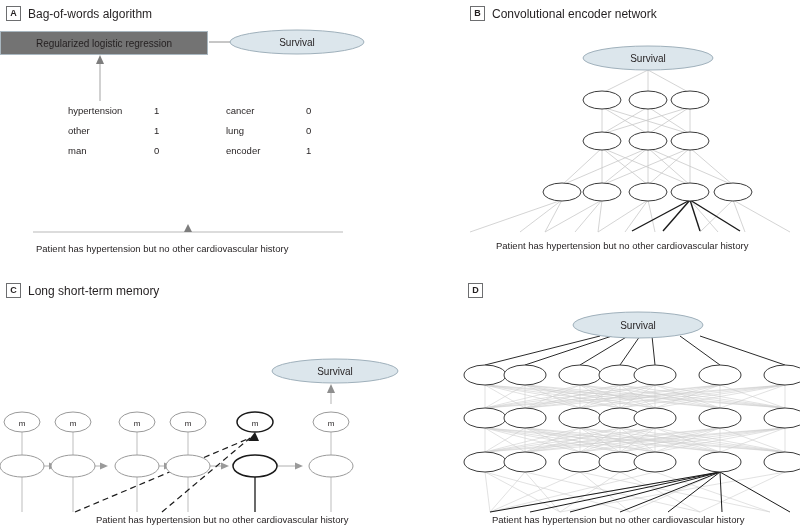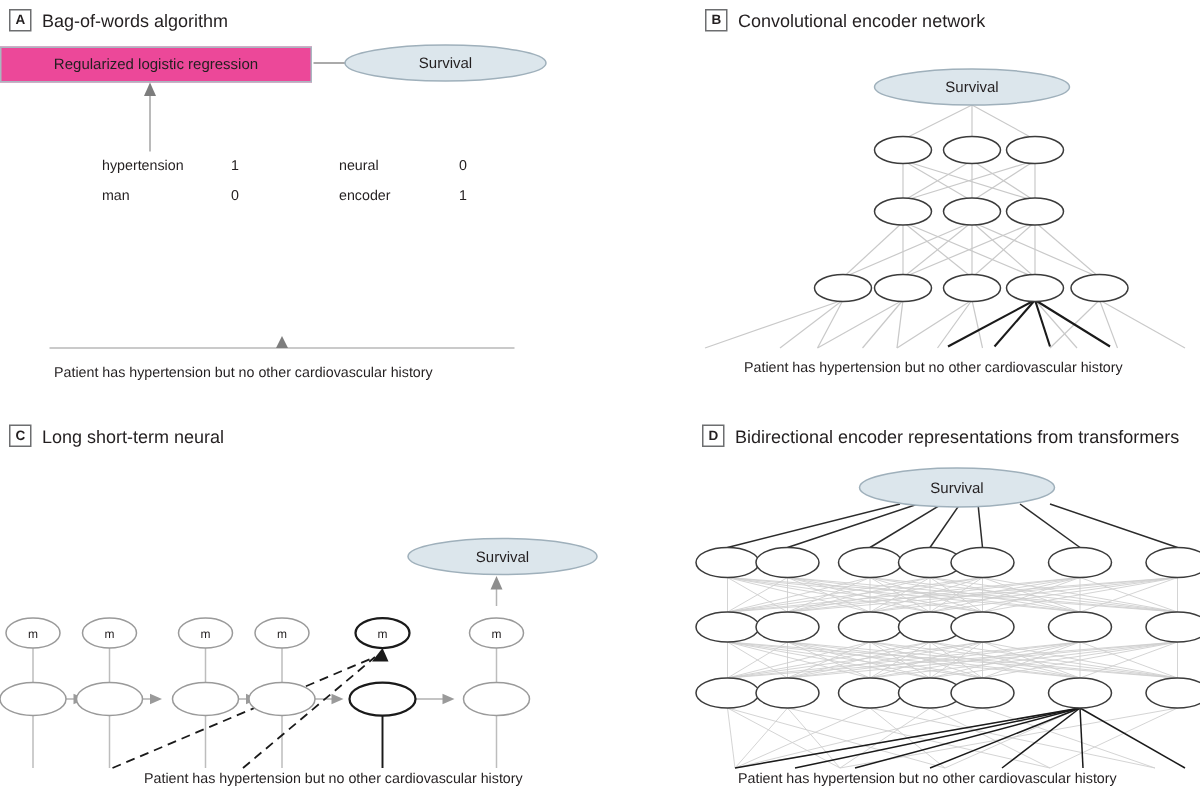--- a/index.html
+++ b/index.html
@@ -6,21 +6,21 @@
   body{width:800px;height:530px;background:#ffffff;
        font-family:"Liberation Sans",sans-serif;color:#231f20;overflow:hidden;}
   .fig{position:relative;width:800px;height:530px;}
   .panel{position:absolute;}
   .panel-head{display:flex;align-items:center;gap:7px;}
   .panel-letter{width:13px;height:13px;border:1px solid #6d6e70;
        display:flex;align-items:center;justify-content:center;
        font-size:9px;font-weight:bold;color:#231f20;line-height:1;}
   .panel-title{font-size:12px;color:#231f20;white-space:nowrap;}
   .caption{position:absolute;font-size:9.5px;color:#231f20;white-space:nowrap;}
-  .regbox{position:absolute;background:#ec4899;border:1px solid #a9b7c0;
+  .regbox{position:absolute;background:#737373;border:1px solid #a9b7c0;
        display:flex;align-items:center;justify-content:center;
        font-size:10px;color:#231f20;}
   svg{position:absolute;left:0;top:0;overflow:visible;}
   .oval-txt{font-size:10px;fill:#231f20;font-family:"Liberation Sans",sans-serif;}
   .m-txt{font-size:8px;fill:#231f20;font-family:"Liberation Sans",sans-serif;}
   .tbl{position:absolute;font-size:9.5px;color:#231f20;}
   .tbl table{border-collapse:collapse;}
   .tbl td{padding:0 0 10.5px 0;font-size:9.5px;color:#231f20;line-height:1;}
   .c-term{width:86px;}
   .c-val{width:72px;}
@@ -56,21 +56,27 @@
     <line x1="33" y1="232" x2="343" y2="232" stroke="#b9b9b9" stroke-width="1"></line>
     <polygon points="188,224 184,232 192,232" fill="#7d7d7d"></polygon>
   </svg>
 
   <div class="tbl" style="left:68px;top:106px;">
     <table>
       <tbody>
         <tr>
           <td class="c-term">hypertension</td>
           <td class="c-val">1</td>
-          <td class="c-term2">neural</td>
+          <td class="c-term2">cancer</td>
+          <td>0</td>
+        </tr>
+        <tr>
+          <td class="c-term">other</td>
+          <td class="c-val">1</td>
+          <td class="c-term2">lung</td>
           <td>0</td>
         </tr>
         <tr>
           <td class="c-term">man</td>
           <td class="c-val">0</td>
           <td class="c-term2">encoder</td>
           <td>1</td>
         </tr>
       </tbody>
     </table>
@@ -152,21 +158,21 @@
     </g>
     <ellipse cx="648" cy="58" rx="65" ry="12" fill="#dce6ec" stroke="#9fb0bb" stroke-width="1"></ellipse>
     <text x="648" y="61.5" text-anchor="middle" class="oval-txt">Survival</text>
   </svg>
 
   <div class="caption" style="left:496px;top:240px;">Patient has hypertension but no other cardiovascular history</div>
 
   <div class="panel" style="left:6px;top:283px;">
     <div class="panel-head">
       <div class="panel-letter">C</div>
-      <div class="panel-title">Long short-term neural</div>
+      <div class="panel-title">Long short-term memory</div>
     </div>
   </div>
 
   <svg width="800" height="530">
 
     <ellipse cx="335" cy="371" rx="63" ry="12" fill="#dce6ec" stroke="#9fb0bb" stroke-width="1"></ellipse>
     <text x="335" y="374.5" text-anchor="middle" class="oval-txt">Survival</text>
 
     <line x1="331" y1="404" x2="331" y2="391" stroke="#b3b3b3" stroke-width="1"></line>
     <polygon points="331,384 327,393 335,393" fill="#8e8e8e"></polygon>
@@ -228,21 +234,20 @@
       <ellipse cx="331" cy="466" rx="22" ry="11"></ellipse>
     </g>
     <ellipse cx="255" cy="466" rx="22" ry="11" fill="#ffffff" stroke="#1a1a1a" stroke-width="1.5"></ellipse>
   </svg>
 
   <div class="caption" style="left:96px;top:514px;">Patient has hypertension but no other cardiovascular history</div>
 
   <div class="panel" style="left:468px;top:283px;">
     <div class="panel-head">
       <div class="panel-letter">D</div>
-      <div class="panel-title">Bidirectional encoder representations from transformers</div>
     </div>
   </div>
 
   <svg width="800" height="530">
 
     <g stroke="#cfcfcf" stroke-width="0.6" fill="none">
 
       <line x1="485" y1="452" x2="485" y2="428"></line>
         <line x1="485" y1="452" x2="525" y2="428"></line>
         <line x1="485" y1="452" x2="580" y2="428"></line>

